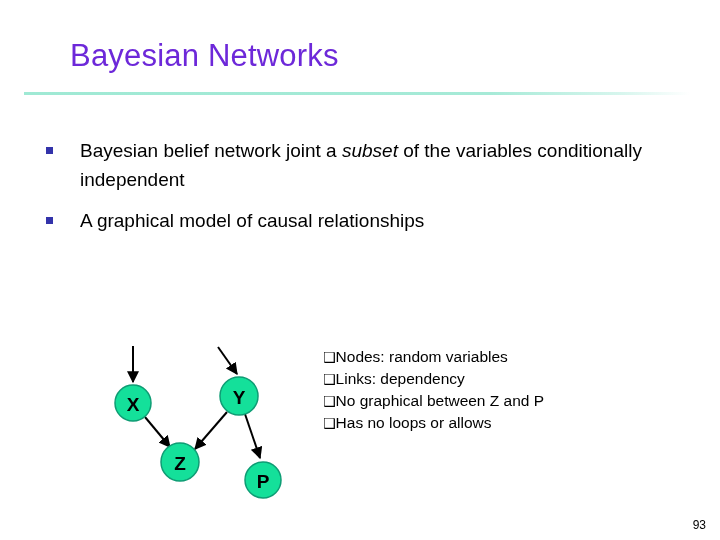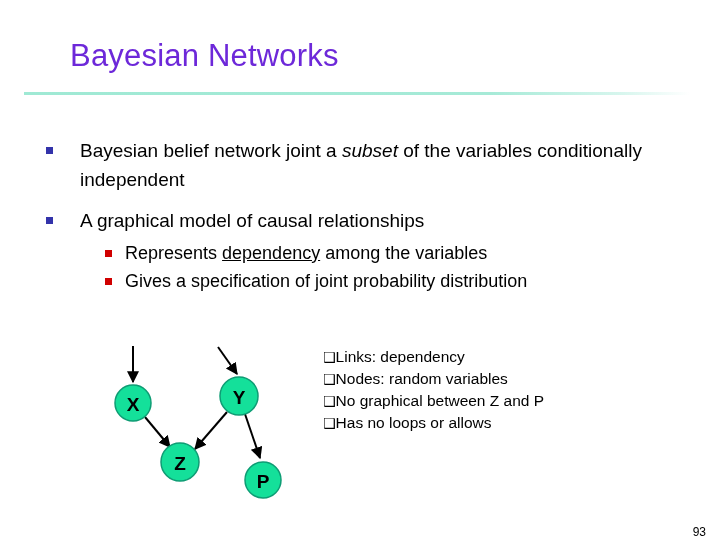--- a/index.html
+++ b/index.html
@@ -120,21 +120,21 @@
   }
   .note-box {
     font-family: "DejaVu Sans", sans-serif;
     font-size: 14px;
   }
 
   
   #page-number {
     position: absolute;
     right: 14px;
-    bottom: 1px;
+    bottom: 8px;
     font-size: 12px;
     color: #000000;
   }
 </style>
 </head>
 <body>
 
 <div id="slide-title">Bayesian Networks</div>
 
 <div id="title-rule"></div>
@@ -143,30 +143,20 @@
 
   <div class="bullet-l1">
     <span class="marker-l1"></span>
     <span>Bayesian belief network joint a </span><span class="italic">subset</span><span> of the variables conditionally independent</span>
   </div>
 
   <div class="bullet-l1">
     <span class="marker-l1"></span>
     <span>A graphical model of causal relationships</span>
 
-    <div class="sub-list">
-      <div class="bullet-l2">
-        <span class="marker-l2"></span>
-        <span>Represents </span><span class="underline">dependency</span><span> among the variables</span>
-      </div>
-      <div class="bullet-l2">
-        <span class="marker-l2"></span>
-        <span>Gives a specification of joint probability distribution</span>
-      </div>
-    </div>
   </div>
 
 </div>
 
 <div id="bn-diagram">
   <svg width="220" height="185" viewBox="0 0 220 185" xmlns="http://www.w3.org/2000/svg">
     <defs>
       <marker id="arrowhead" markerWidth="7" markerHeight="7" refX="5.4" refY="3" orient="auto">
         <path d="M0,0 L6,3 L0,6 z" fill="#000000"></path>
       </marker>
@@ -202,19 +192,19 @@
       <text class="node-label" x="85" y="133">Z</text>
     </g>
     <g>
       <circle cx="168" cy="150" r="18" fill="#14e09a" stroke="#0e9c74" stroke-width="1.5"></circle>
       <text class="node-label" x="168" y="151">P</text>
     </g>
   </svg>
 </div>
 
 <div id="notes-block">
+  <div class="note-item"><span class="note-box">❑</span><span>Nodes: random variables</span></div>
   <div class="note-item"><span class="note-box">❑</span><span>Links: dependency</span></div>
-  <div class="note-item"><span class="note-box">❑</span><span>Nodes: random variables</span></div>
   <div class="note-item"><span class="note-box">❑</span><span>No graphical between Z and P</span></div>
   <div class="note-item"><span class="note-box">❑</span><span>Has no loops or allows</span></div>
 </div>
 
 <div id="page-number">93</div>
 
 </body></html>

